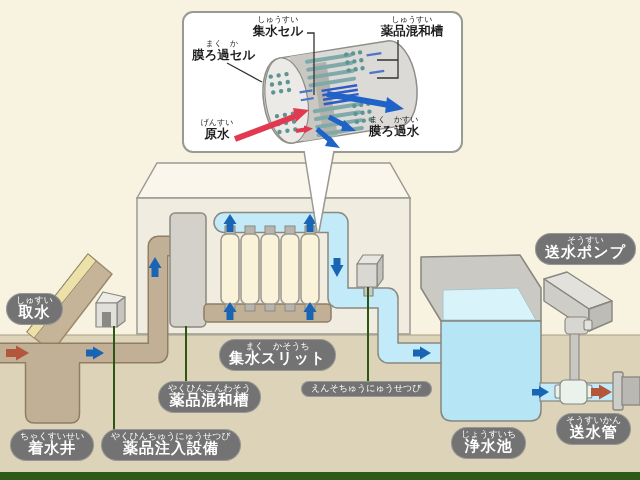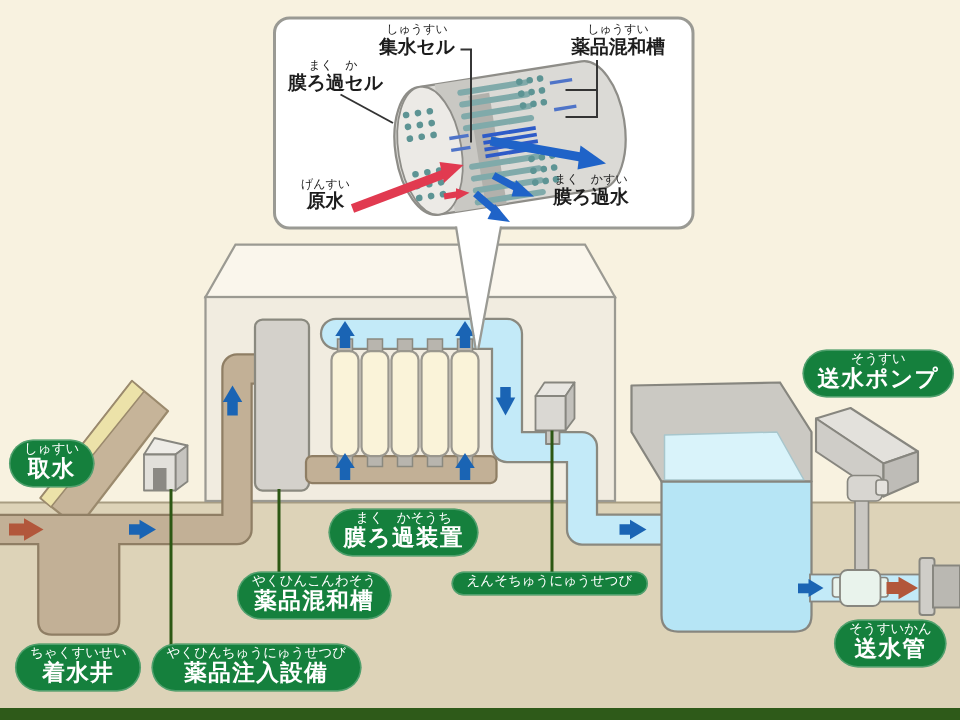--- a/index.html
+++ b/index.html
@@ -1,19 +1,19 @@
 <!DOCTYPE html>
 <html><head>
 <meta charset="utf-8">
 <style>
   html,body{margin:0;padding:0;background:#f8f2e0;}
   .stage{position:relative;width:640px;height:480px;overflow:hidden;
          font-family:"DejaVu Sans",sans-serif;}
   .stage svg{position:absolute;left:0;top:0;}
-  .pill{position:absolute;background:#15803d;color:#fff;border-radius:18px;
+  .pill{position:absolute;background:#737373;color:#fff;border-radius:18px;
         text-align:center;padding:3px 10px 4px;line-height:1.05;white-space:nowrap;
         box-shadow:0 0 0 1px rgba(255,255,255,.25) inset;}
   .pill .furi{display:block;font-size:9px;letter-spacing:0px;}
   .pill .main{display:block;font-size:15px;font-weight:bold;letter-spacing:1px;}
   .ilab{position:absolute;color:#1d1d1d;text-align:center;line-height:1.15;white-space:nowrap;}
   .ilab .furi{display:block;font-size:8px;}
   .ilab .main{display:block;font-size:12.5px;font-weight:bold;}
 </style>
 </head>
 <body>
@@ -272,42 +272,46 @@
   </div>
   <div class="ilab" style="left:196px;top:118px;width:42px;">
     <span class="furi">げんすい</span>
     <span class="main">原水</span>
   </div>
   <div class="ilab" style="left:360px;top:115px;width:68px;">
     <span class="furi">まく　かすい</span>
     <span class="main">膜ろ過水</span>
   </div>
 
-  <div class="pill" style="left:6px;top:293px;">
+  <div class="pill" style="left:6px;top:293px;font-family:Liberation Serif, serif;">
     <span class="furi">しゅすい</span>
     <span class="main">取水</span>
   </div>
   <div class="pill" style="left:101px;top:429px;">
     <span class="furi">やくひんちゅうにゅうせつび</span>
     <span class="main">薬品注入設備</span>
   </div>
   <div class="pill" style="left:10px;top:429px;">
     <span class="furi">ちゃくすいせい</span>
     <span class="main">着水井</span>
   </div>
   <div class="pill" style="left:158px;top:381px;">
     <span class="furi">やくひんこんわそう</span>
     <span class="main">薬品混和槽</span>
   </div>
   <div class="pill" style="left:219px;top:339px;">
     <span class="furi">まく　かそうち</span>
-    <span class="main">膜ろ過装置</span>
+    <span class="main">集水スリット</span>
   </div>
   <div class="pill" style="left:301px;top:381px;">
     <span class="furi">えんそちゅうにゅうせつび</span>
+  </div>
+  <div class="pill" style="left:451px;top:427px;">
+    <span class="furi">じょうすいち</span>
+    <span class="main">浄水池</span>
   </div>
   <div class="pill" style="left:535px;top:233px;">
     <span class="furi">そうすい</span>
     <span class="main">送水ポンプ</span>
   </div>
   <div class="pill" style="left:556px;top:413px;">
     <span class="furi">そうすいかん</span>
     <span class="main">送水管</span>
   </div>
 </div>

